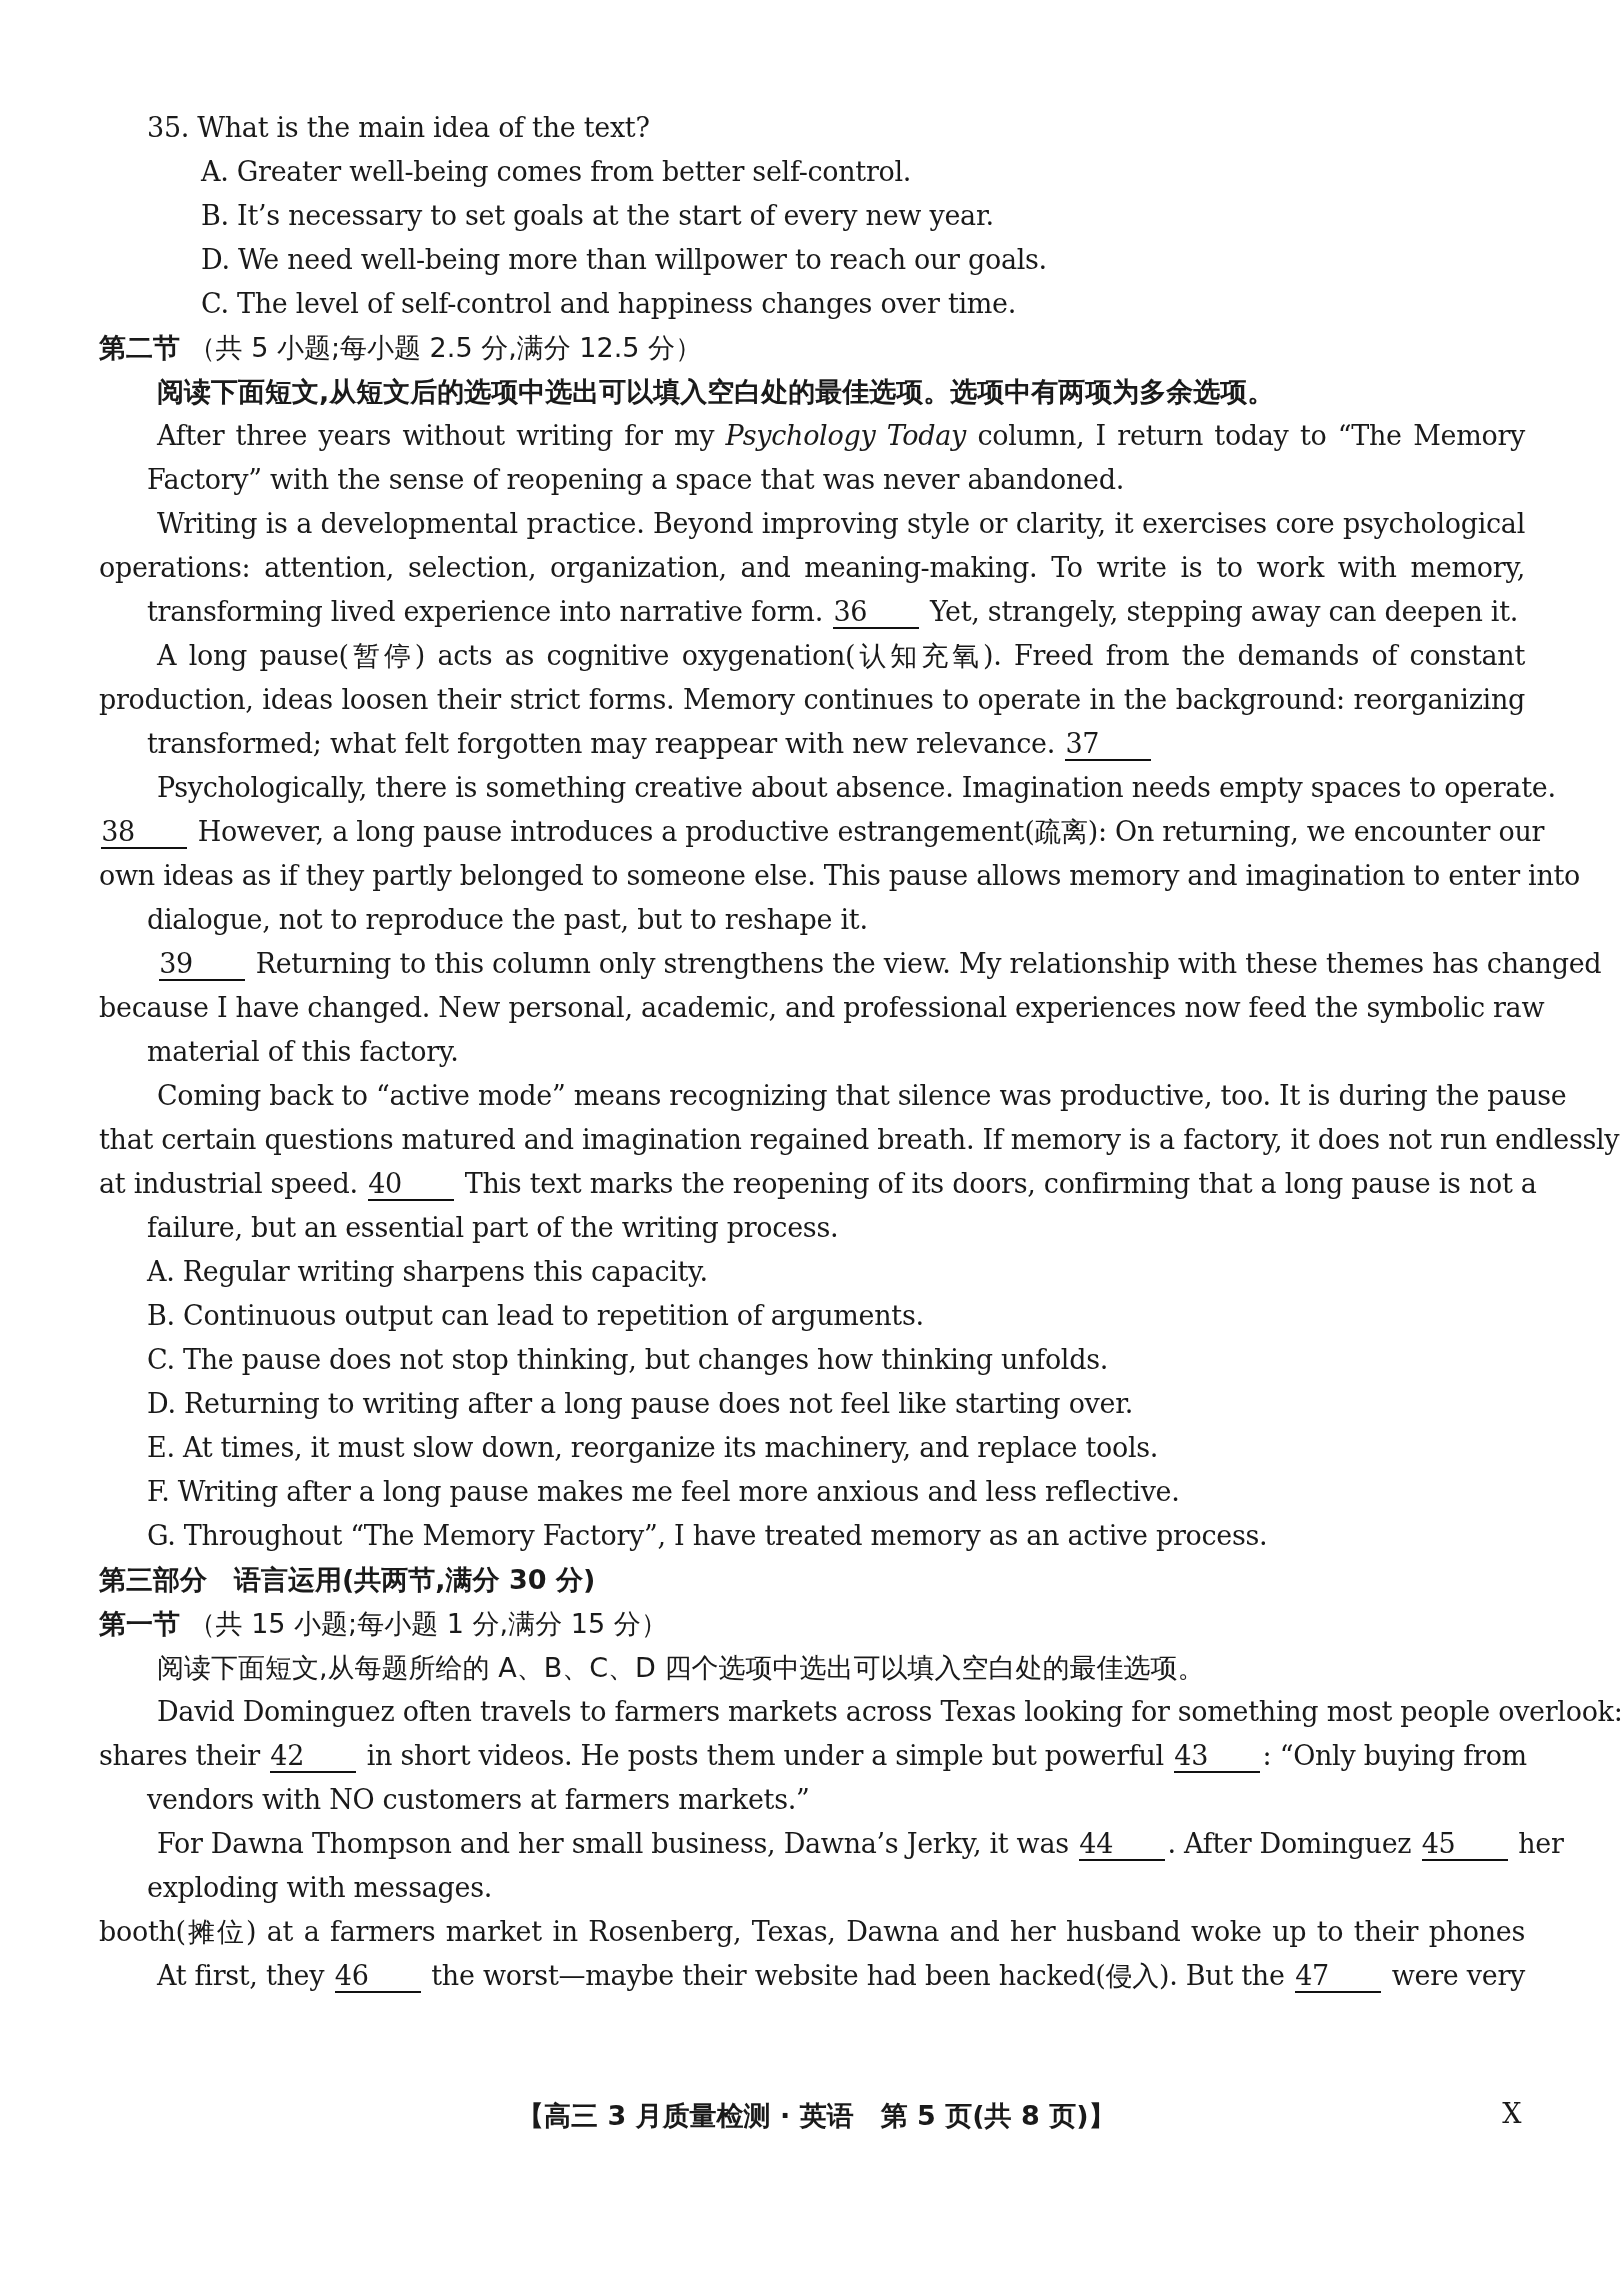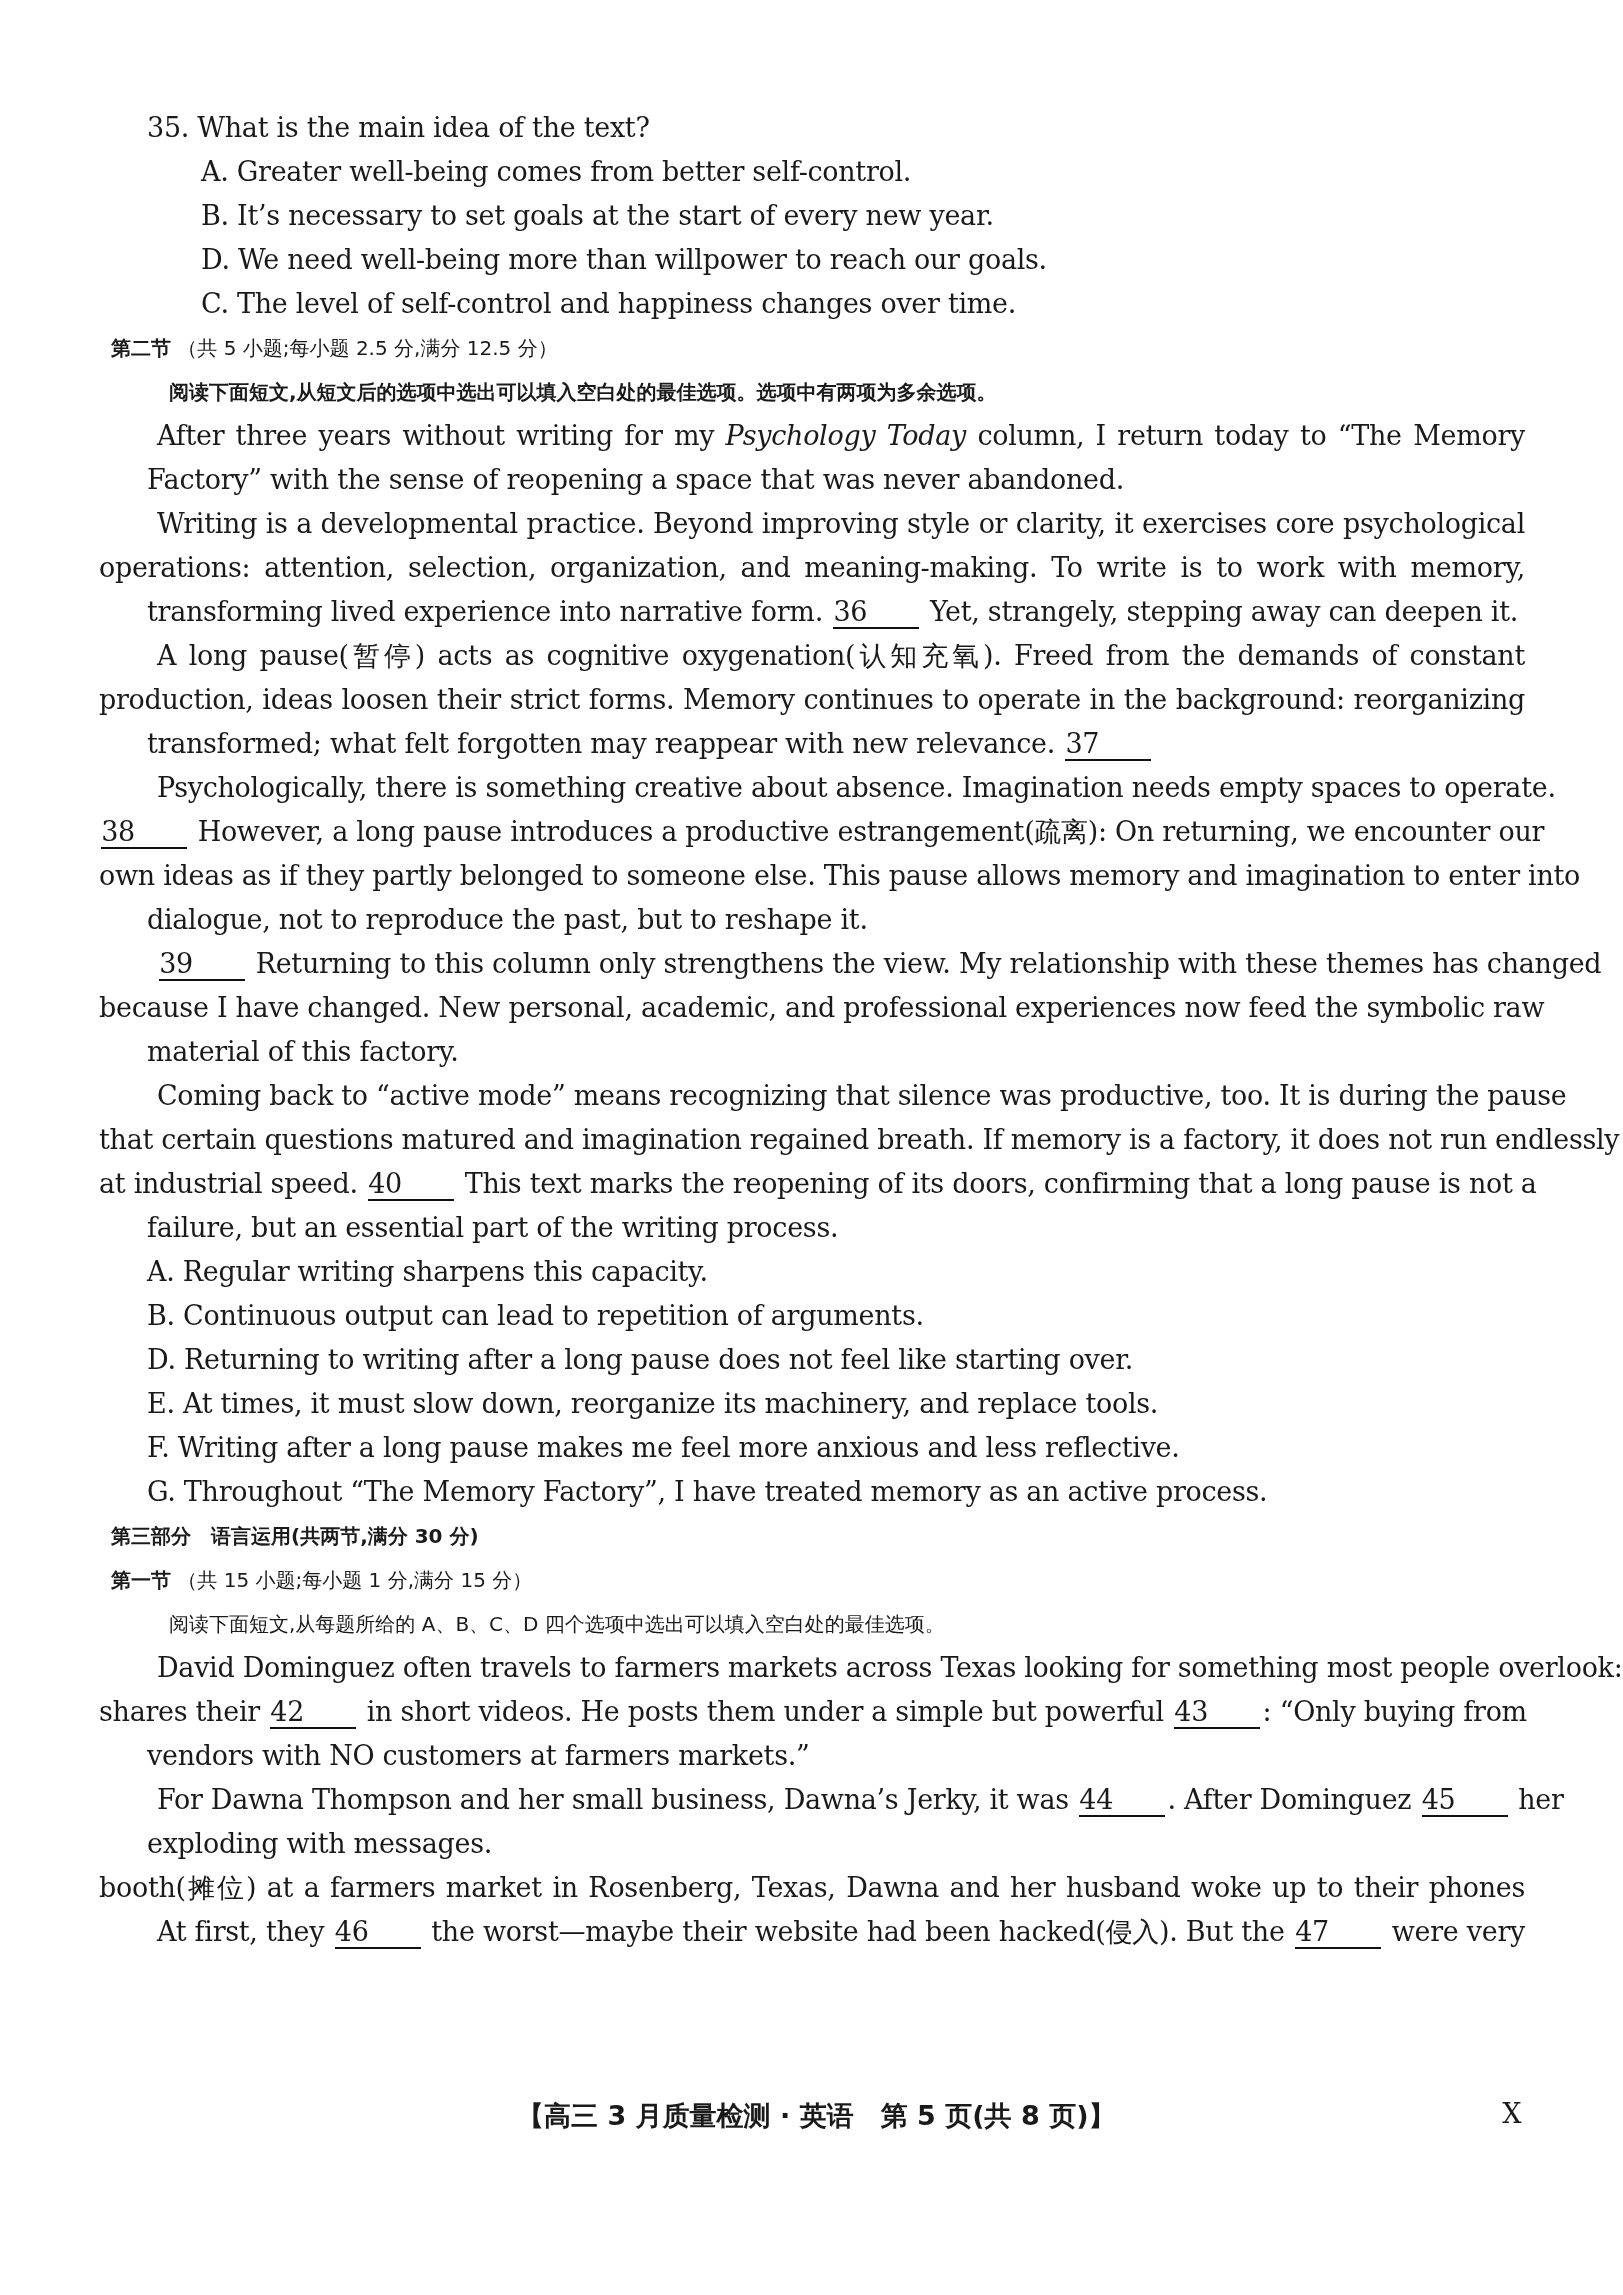--- a/index.html
+++ b/index.html
@@ -8,21 +8,21 @@
   .ln {
     height: 44px; line-height: 44px;
     font-family: "DejaVu Serif", "Liberation Serif", serif;
     font-size: 27px; white-space: nowrap;
     text-align: justify; text-align-last: justify;
     letter-spacing: -0.3px;
   }
   .ln.last { text-align-last: left; margin-left: 48px; }
   .ln.ind { padding-left: 58px; }
   .ln.ind2 { padding-left: 54px; }
-  .cn { font-family: "DejaVu Sans", "Liberation Sans", sans-serif; font-size: 20px; letter-spacing: 0; text-align-last: left; margin-left: 12px; }
+  .cn { font-family: "DejaVu Sans", "Liberation Sans", sans-serif; font-size: 27px; letter-spacing: 0; text-align-last: left; }
   .cn.bold { font-weight: bold; }
   .cn .reg { font-weight: normal; }
   .cn .b { font-weight: bold; }
   .it { font-style: italic; }
   .blank {
     display: inline-block; min-width: 86px; text-align: center;
     border-bottom: 2.7px solid #111; line-height: 31px; margin: 0 2.2px;
     text-indent: 0;
   }
   .footer {
@@ -65,20 +65,21 @@
       <div class="ln"><span>because I have changed. New personal, academic, and professional experiences now feed the symbolic raw</span></div>
       <div class="ln last"><span>material of this factory.</span></div>
       <div class="ln ind"><span>Coming back to “active mode” means recognizing that silence was productive, too. It is during the pause</span></div>
       <div class="ln"><span>that certain questions matured and imagination regained breath. If memory is a factory, it does not run endlessly</span></div>
       <div class="ln"><span>at industrial speed. </span><span class="blank">40</span><span> This text marks the reopening of its doors, confirming that a long pause is not a</span></div>
       <div class="ln last"><span>failure, but an essential part of the writing process.</span></div>
     </div>
   <div id="sec2-options">
       <div class="ln last">A. Regular writing sharpens this capacity.</div>
       <div class="ln last">B. Continuous output can lead to repetition of arguments.</div>
+      <div class="ln last">C. The pause does not stop thinking, but changes how thinking unfolds.</div>
       <div class="ln last">D. Returning to writing after a long pause does not feel like starting over.</div>
       <div class="ln last">E. At times, it must slow down, reorganize its machinery, and replace tools.</div>
       <div class="ln last">F. Writing after a long pause makes me feel more anxious and less reflective.</div>
       <div class="ln last">G. Throughout “The Memory Factory”, I have treated memory as an active process.</div>
     </div>
 
   <div class="ln cn bold">第三部分　语言运用(共两节,满分 30 分)</div>
   <div class="ln cn">
     <span class="b">第一节</span>
     <span class="reg">（共 15 小题;每小题 1 分,满分 15 分）</span>

